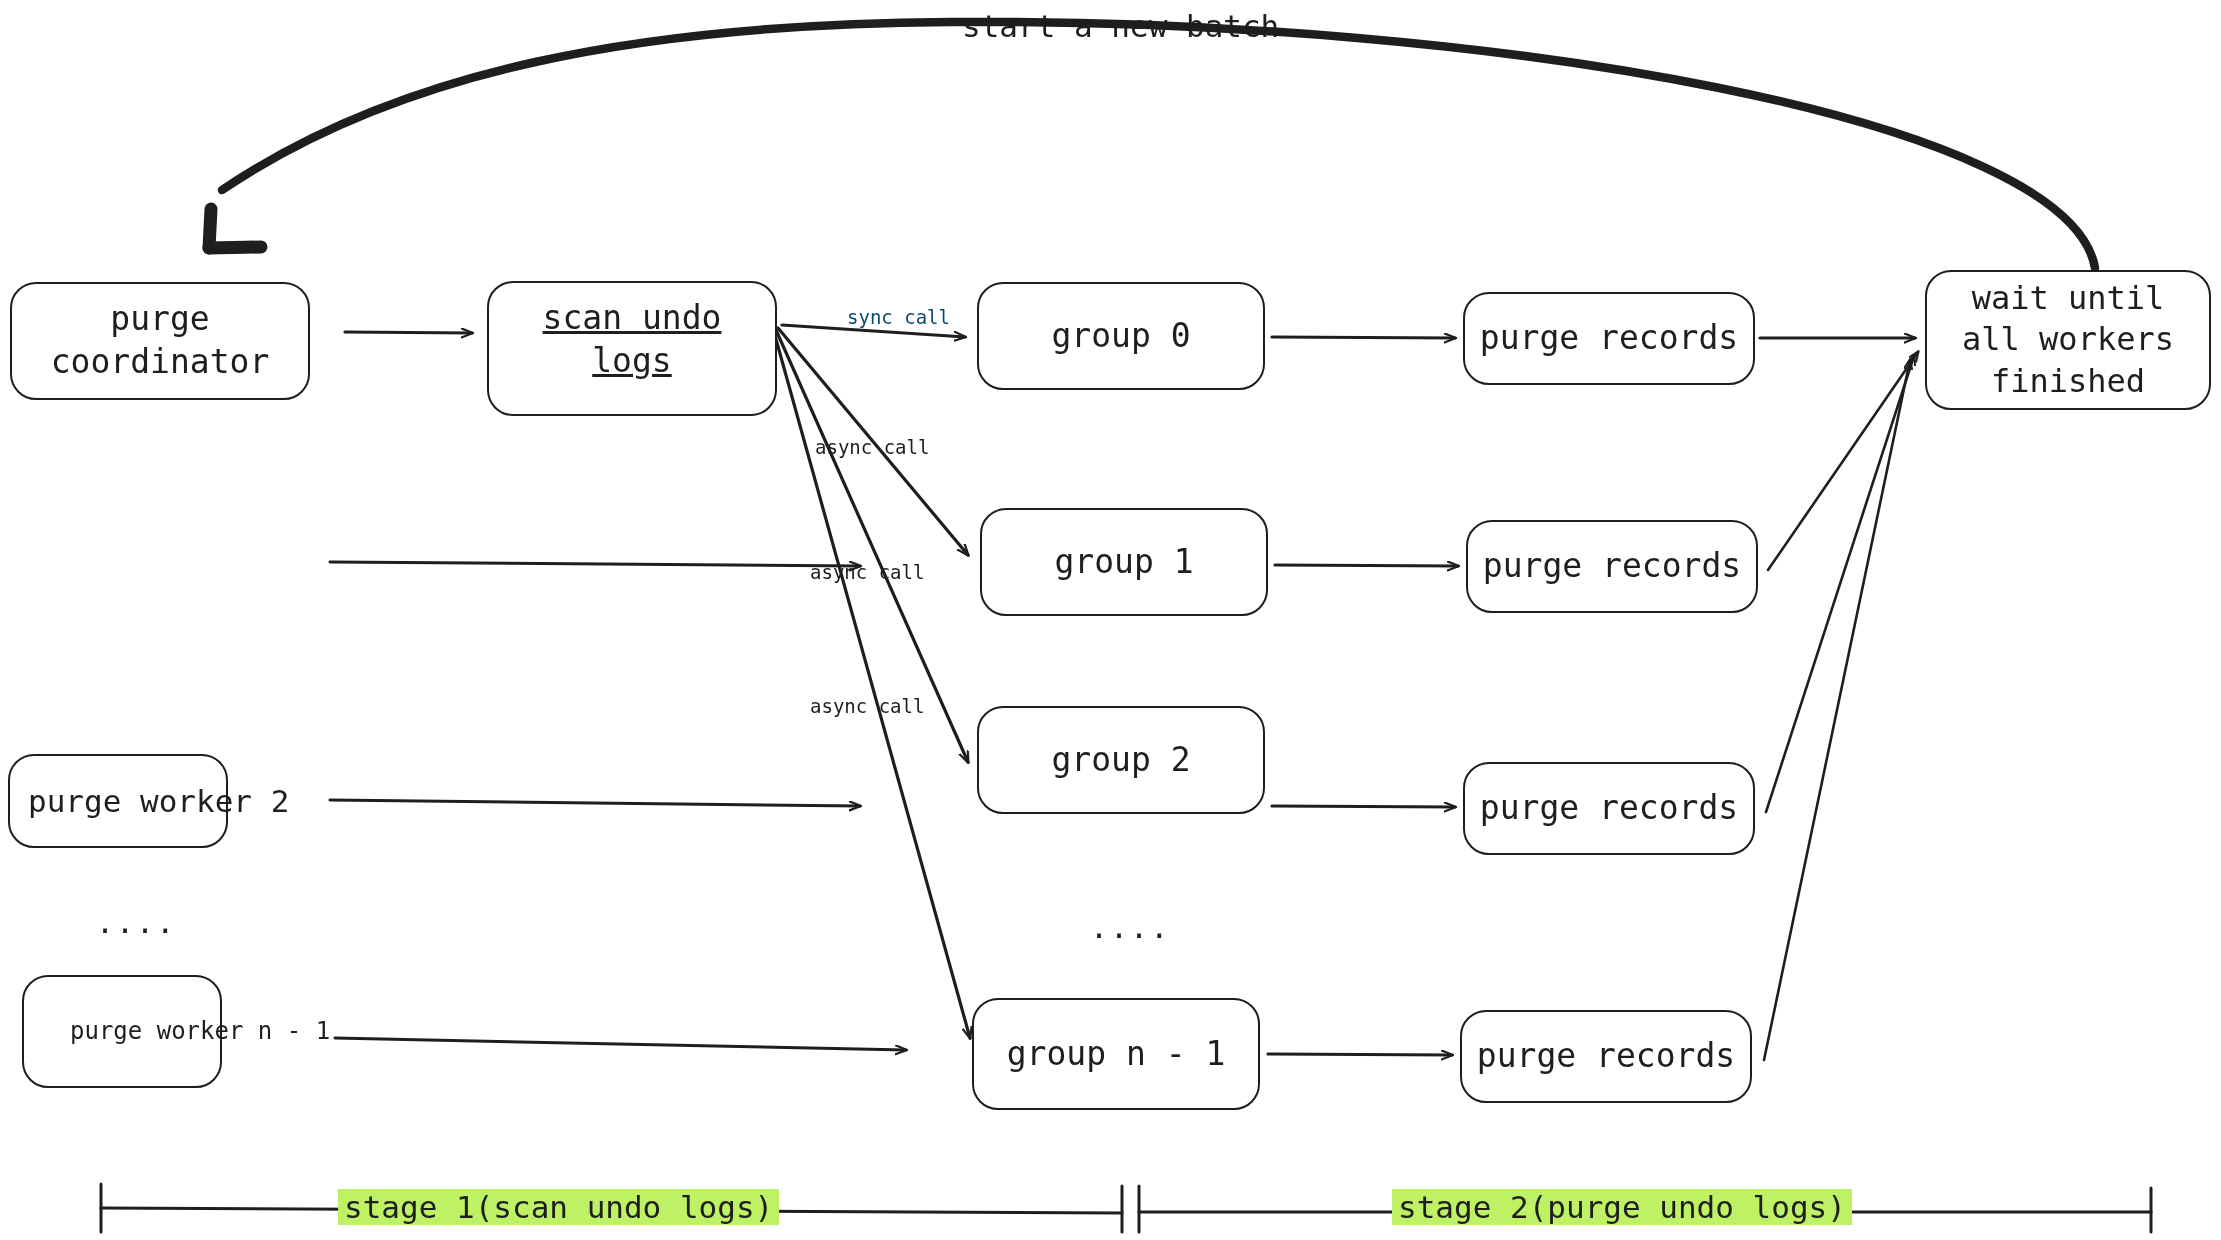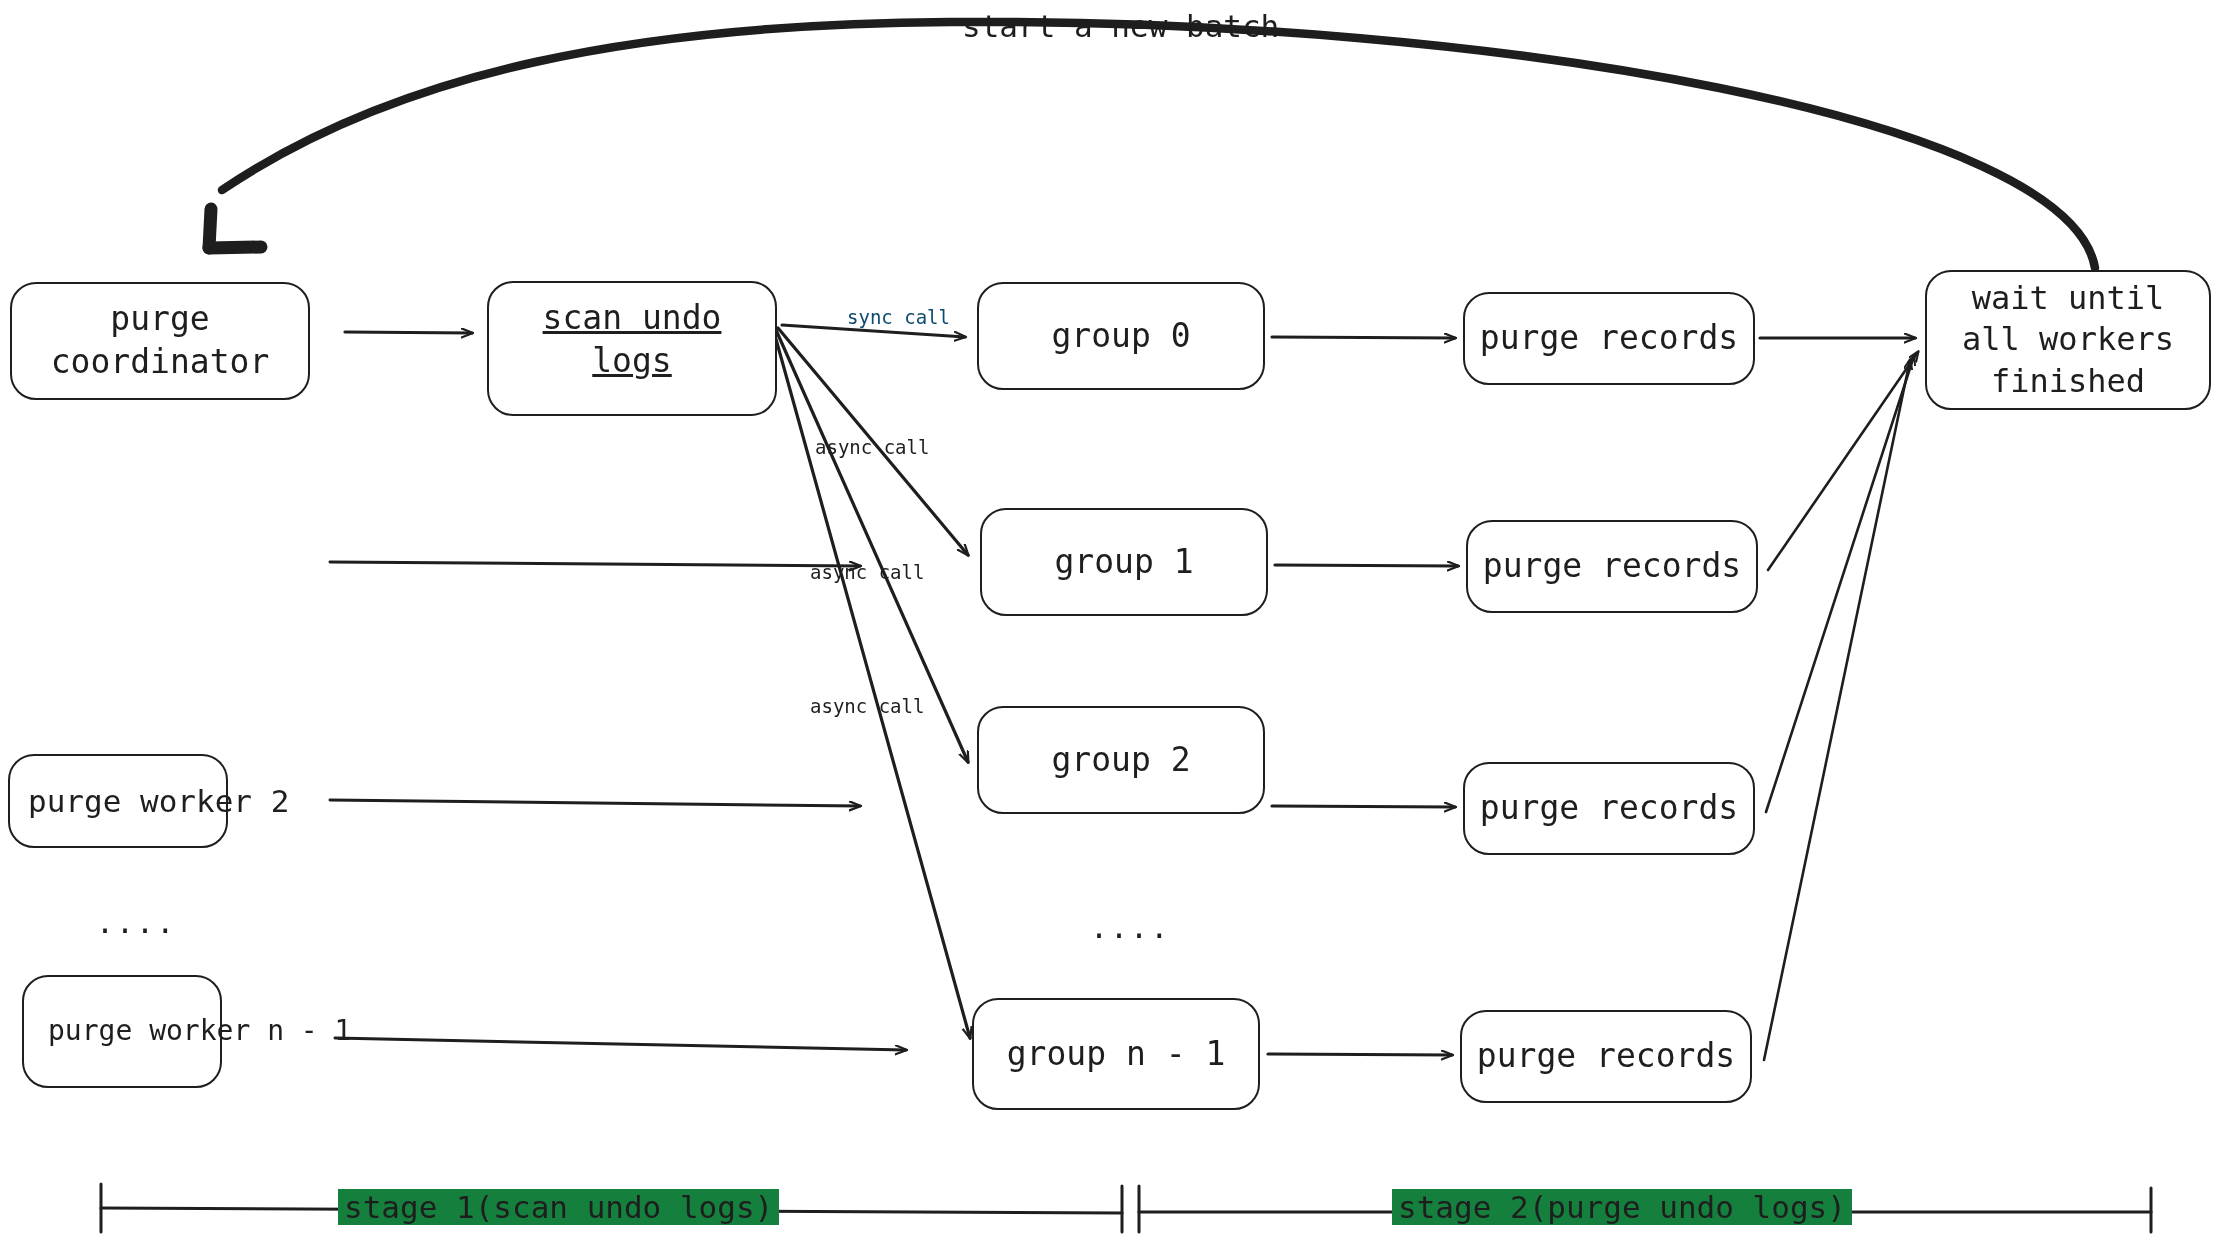--- a/index.html
+++ b/index.html
@@ -8,21 +8,21 @@
   #stage{position:relative;width:2221px;height:1240px;}
   svg.layer{position:absolute;left:0;top:0;width:2221px;height:1240px;overflow:visible;}
   .node{position:absolute;box-sizing:border-box;border:2.4px solid #1e1e1e;
         border-radius:26px;background:#fff;display:flex;align-items:center;
         justify-content:center;text-align:center;white-space:pre;line-height:1.30;}
   .node span{display:block;}
   .lbl{position:absolute;white-space:pre;line-height:1.2;}
   .lbl-small{font-size:19px;}
   .lbl-sync{color:#0c4a6e;margin-left:24px;}
   .dots{position:absolute;font-size:30px;letter-spacing:2px;color:#1e1e1e;}
-  .stagetxt{position:absolute;font-size:31px;white-space:pre;background:#15803d;padding:0 6px;}
+  .stagetxt{position:absolute;font-size:31px;white-space:pre;background:#bef264;padding:0 6px;}
   .toptxt{position:absolute;font-size:31px;white-space:pre;}
 </style>
 </head>
 <body>
 
 <div id="stage">
 
   <svg class="layer">
     <defs>
       <marker id="ah" markerWidth="14" markerHeight="14" refX="11" refY="5" orient="auto" markerUnits="userSpaceOnUse">
@@ -85,22 +85,22 @@
   </div>
 
 
   <div class="node" style="left:8px;top:754px;width:220px;height:94px;font-size:31px;
               justify-content:flex-start;padding-left:18px;overflow:visible;">
     <span>purge worker 2</span>
   </div>
 
   <div class="dots" style="left:96px;top:905px;">....</div>
 
-  <div class="node" style="left:22px;top:975px;width:200px;height:113px;font-size:28px;
-              justify-content:flex-start;padding-left:24px;overflow:visible;">
+  <div class="node" style="left:22px;top:975px;width:200px;height:113px;font-size:24px;
+              justify-content:flex-start;padding-left:46px;overflow:visible;">
     <span>purge worker n - 1</span>
   </div>
 
   <div class="node" style="left:977px;top:282px;width:288px;height:108px;font-size:33px;">
     <span>group 0</span>
   </div>
   <div class="node" style="left:980px;top:508px;width:288px;height:108px;font-size:33px;">
     <span>group 1</span>
   </div>
   <div class="node" style="left:977px;top:706px;width:288px;height:108px;font-size:33px;">

